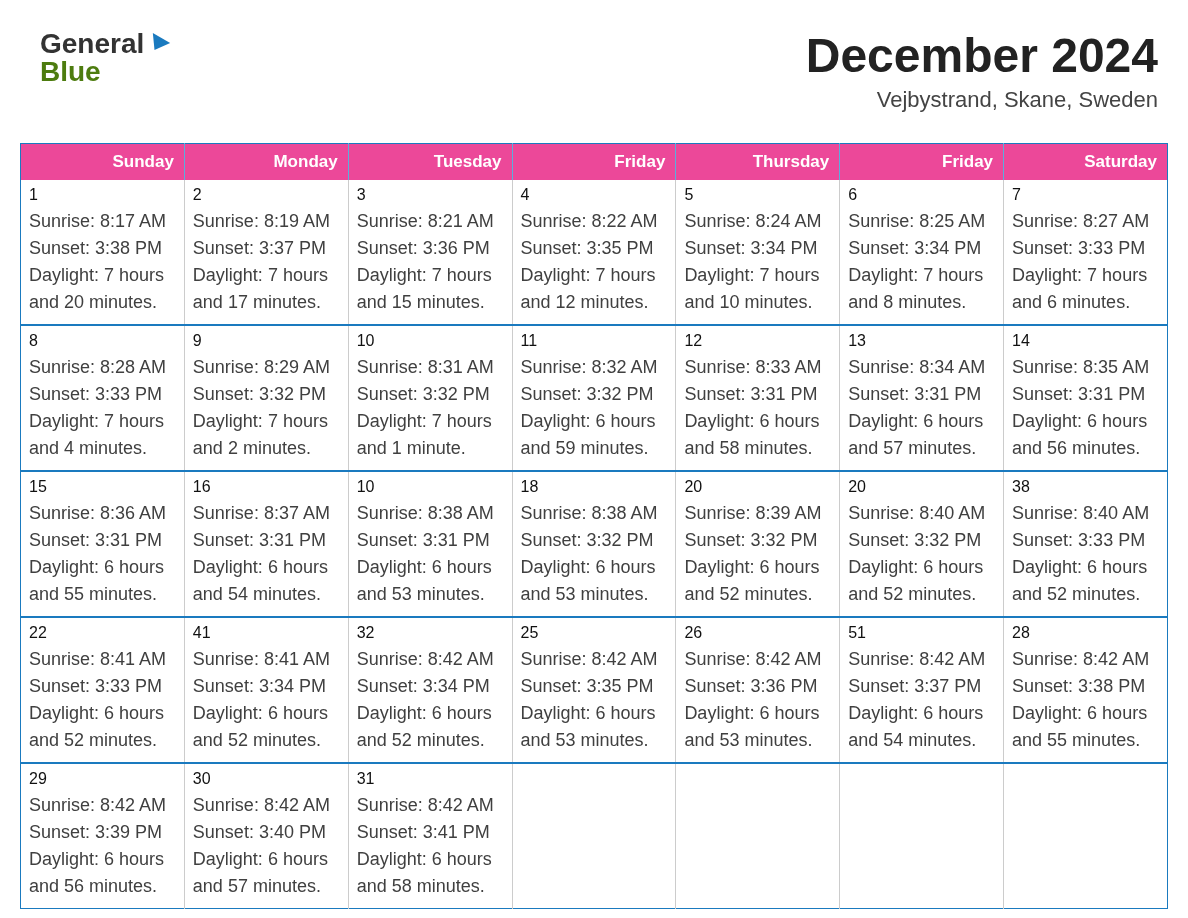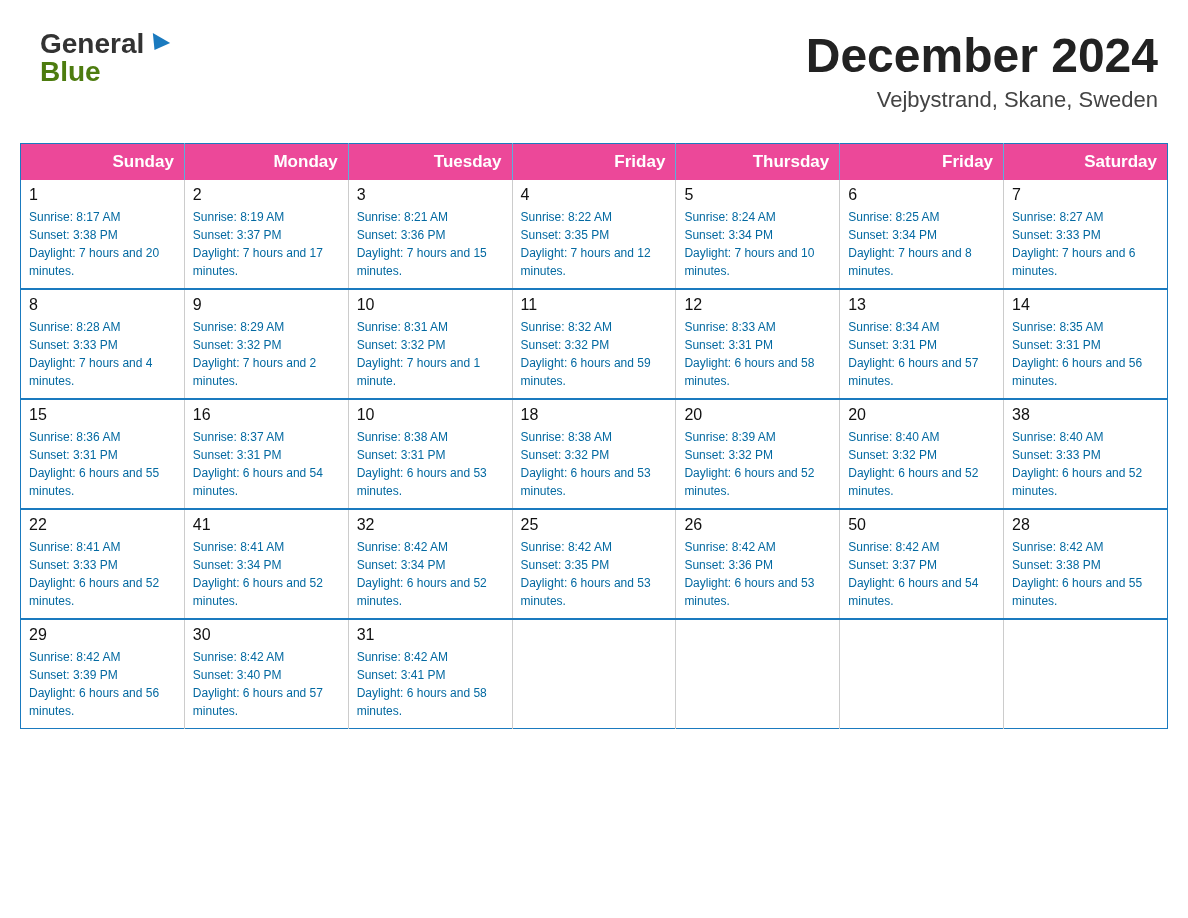--- a/index.html
+++ b/index.html
@@ -97,23 +97,23 @@
       border-bottom: none;
     }
     .day-num {
       font-size: 16px;
       font-weight: normal;
       color: #111;
       display: block;
       margin-bottom: 4px;
     }
     .day-info {
-      font-size: 12px;
+      font-size: 18px;
       line-height: 1.5;
-      color: #0369a1;
+      color: #404040;
     }
     .empty-cell {
       background: #fff;
     }
   </style>
 </head>
 <body>
 
 <div class="header">
   <div class="logo">
@@ -247,21 +247,21 @@
         </td>
         <td>
           <span class="day-num">25</span>
 <div class="day-info">Sunrise: 8:42 AM<br>Sunset: 3:35 PM<br>Daylight: 6 hours and 53 minutes.</div>
         </td>
         <td>
           <span class="day-num">26</span>
 <div class="day-info">Sunrise: 8:42 AM<br>Sunset: 3:36 PM<br>Daylight: 6 hours and 53 minutes.</div>
         </td>
         <td>
-          <span class="day-num">50</span>
+          <span class="day-num">51</span>
 <div class="day-info">Sunrise: 8:42 AM<br>Sunset: 3:37 PM<br>Daylight: 6 hours and 54 minutes.</div>
         </td>
         <td>
           <span class="day-num">28</span>
 <div class="day-info">Sunrise: 8:42 AM<br>Sunset: 3:38 PM<br>Daylight: 6 hours and 55 minutes.</div>
         </td>
       </tr>
       <tr>
         <td>
           <span class="day-num">29</span>

